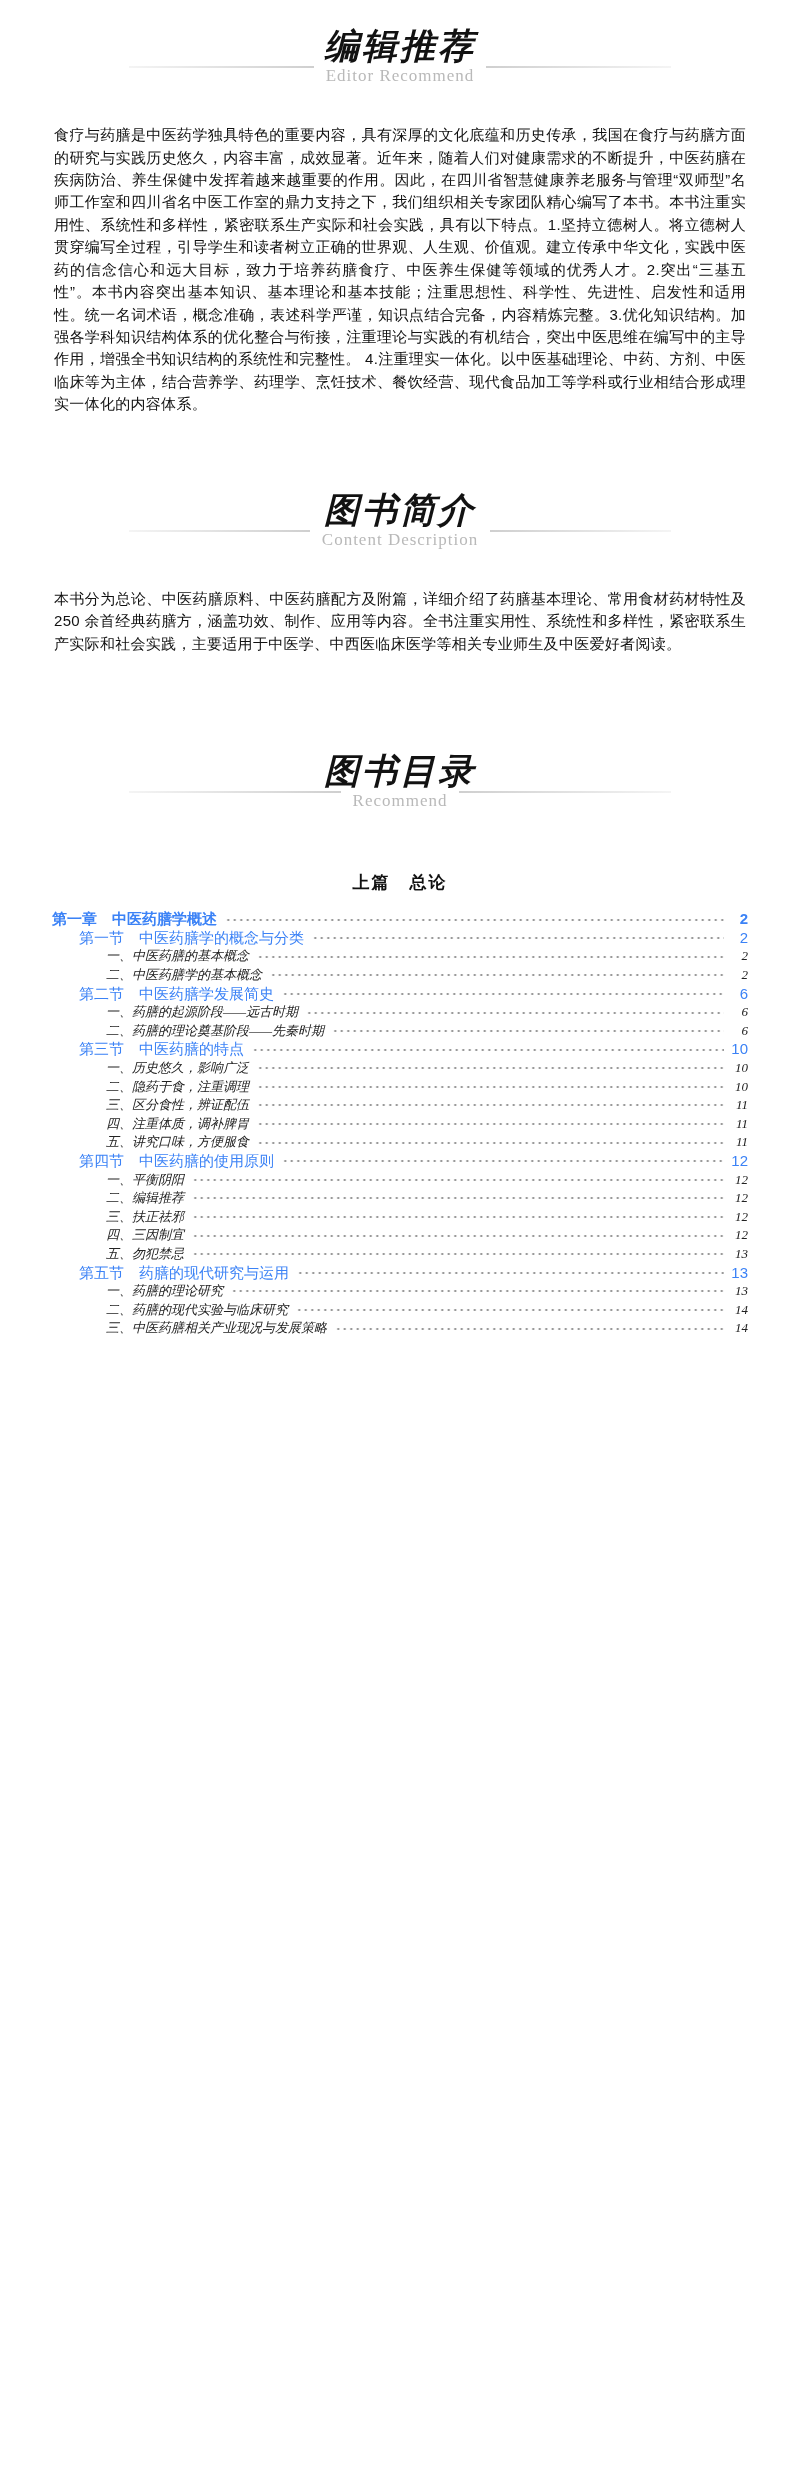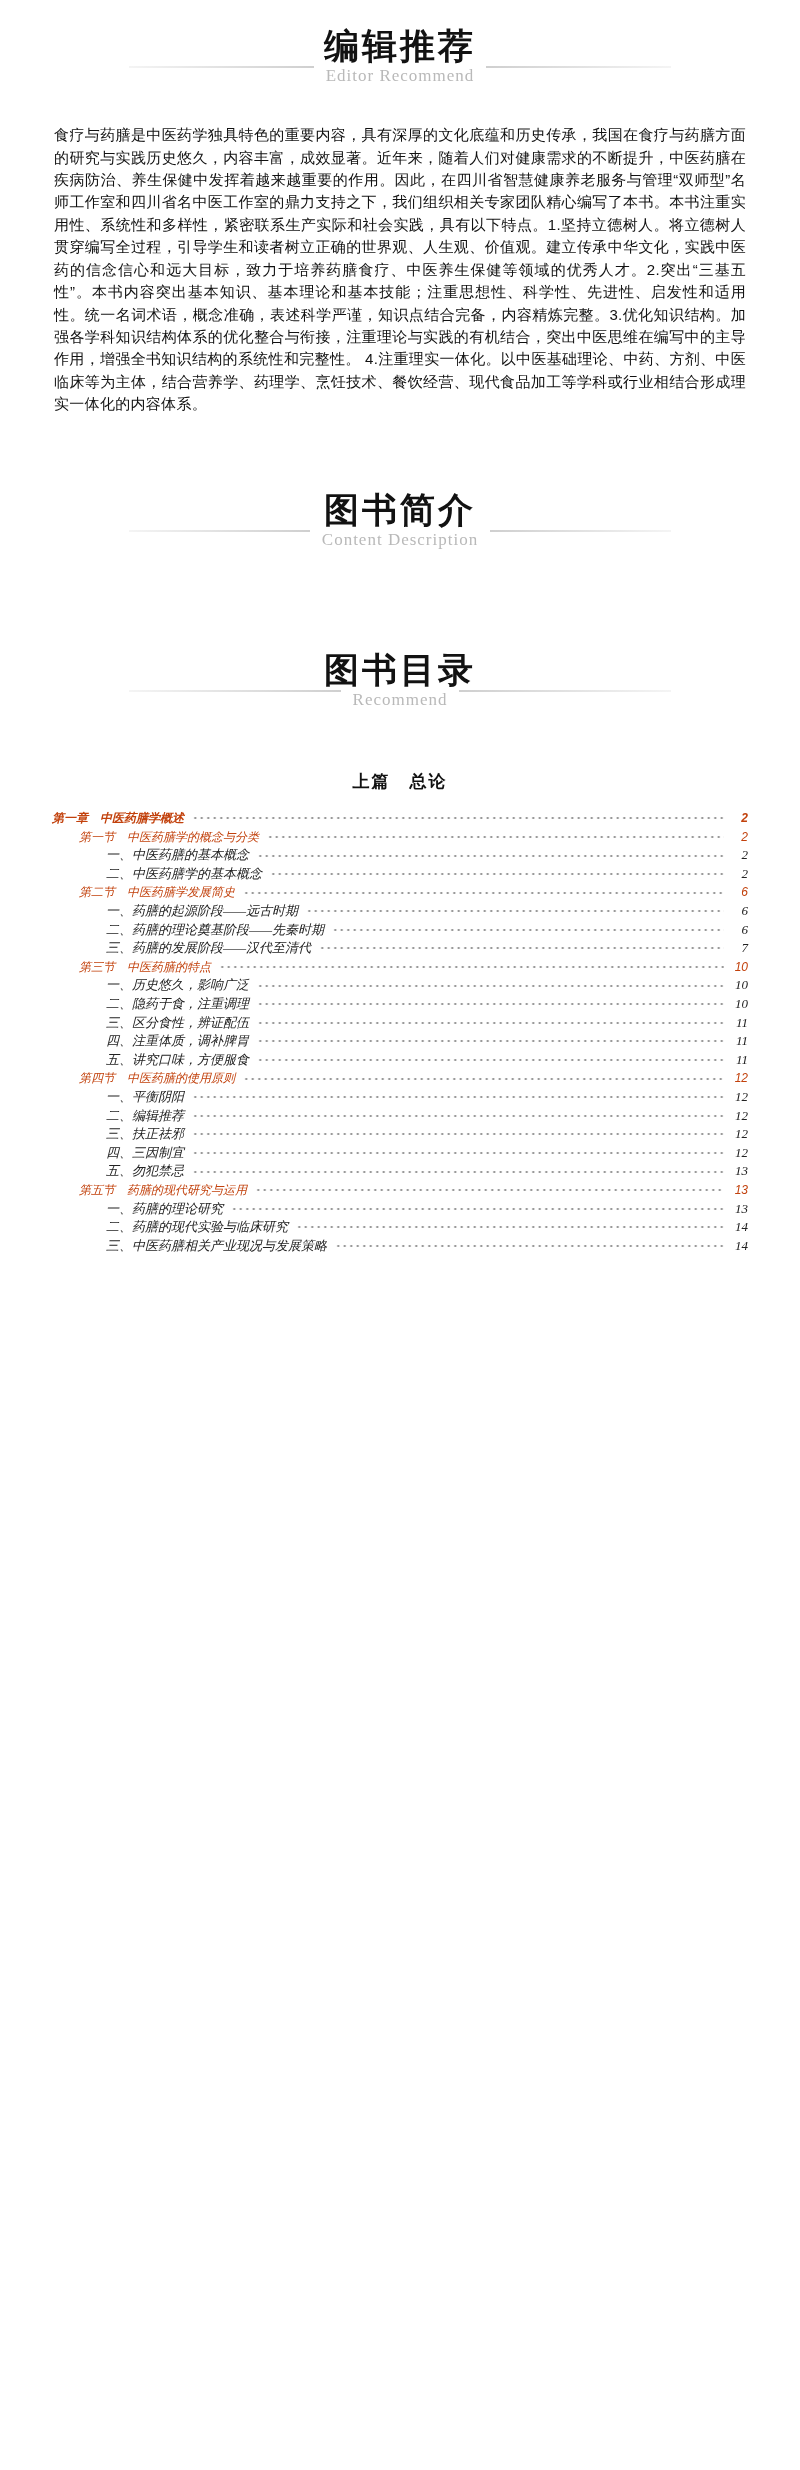--- a/index.html
+++ b/index.html
@@ -18,20 +18,21 @@
   }
   
   .sec-title {
     margin: 0;
     text-align: center;
     font-size: 35px;
     font-weight: 700;
     color: #121212;
     letter-spacing: 3px;
     line-height: 1.15;
+    font-style: italic;
   }
   .sec-sub {
     display: flex;
     width: 78%;
     margin: 0 auto;
     height: 24px;
   }
   .rule {
     flex: 1;
     height: 2px;
@@ -66,24 +67,23 @@
     font-weight: 700;
     color: #111111;
     letter-spacing: 2px;
   }
   .toc {
     margin-top: 10px;
   }
   .toc-row {
     display: flex;
     align-items: baseline;
-    font-size: 12px;
+    font-size: 15px;
     line-height: 18.6px;
-    color: #c2410c;
-    font-style: italic;
+    color: #3b82f6;
   }
   .toc-row.lvl1 { font-weight: 700; }
   .toc-row.lvl2 { padding-left: 27px; font-weight: 400; }
   .toc-row.lvl3 {
     padding-left: 54px;
     font-weight: 400;
     font-family: "Liberation Serif", serif;
     font-style: italic;
     font-size: 13px;
     color: #222222;
@@ -120,20 +120,21 @@
     <p class="body-text">食疗与药膳是中医药学独具特色的重要内容，具有深厚的文化底蕴和历史传承，我国在食疗与药膳方面的研究与实践历史悠久，内容丰富，成效显著。近年来，随着人们对健康需求的不断提升，中医药膳在疾病防治、养生保健中发挥着越来越重要的作用。因此，在四川省智慧健康养老服务与管理“双师型”名师工作室和四川省名中医工作室的鼎力支持之下，我们组织相关专家团队精心编写了本书。本书注重实用性、系统性和多样性，紧密联系生产实际和社会实践，具有以下特点。1.坚持立德树人。将立德树人贯穿编写全过程，引导学生和读者树立正确的世界观、人生观、价值观。建立传承中华文化，实践中医药的信念信心和远大目标，致力于培养药膳食疗、中医养生保健等领域的优秀人才。2.突出“三基五性”。本书内容突出基本知识、基本理论和基本技能；注重思想性、科学性、先进性、启发性和适用性。统一名词术语，概念准确，表述科学严谨，知识点结合完备，内容精炼完整。3.优化知识结构。加强各学科知识结构体系的优化整合与衔接，注重理论与实践的有机结合，突出中医思维在编写中的主导作用，增强全书知识结构的系统性和完整性。 4.注重理实一体化。以中医基础理论、中药、方剂、中医临床等为主体，结合营养学、药理学、烹饪技术、餐饮经营、现代食品加工等学科或行业相结合形成理实一体化的内容体系。</p>
   </section>
 
   <section class="sec sec-intro">
     <h1 class="sec-title">图书简介</h1>
     <div class="sec-sub">
       <span class="rule left"></span>
       <span class="sub-text">Content Description</span>
       <span class="rule right"></span>
     </div>
+    <p class="body-text">本书分为总论、中医药膳原料、中医药膳配方及附篇，详细介绍了药膳基本理论、常用食材药材特性及250 余首经典药膳方，涵盖功效、制作、应用等内容。全书注重实用性、系统性和多样性，紧密联系生产实际和社会实践，主要适用于中医学、中西医临床医学等相关专业师生及中医爱好者阅读。</p>
   </section>
 
   <section class="sec sec-catalogue">
     <h1 class="sec-title">图书目录</h1>
     <div class="sec-sub">
       <span class="rule left"></span>
       <span class="sub-text">Recommend</span>
       <span class="rule right"></span>
     </div>
 
@@ -168,25 +169,20 @@
         <div class="toc-row lvl3">
           <span class="toc-title">一、药膳的起源阶段——远古时期</span>
           <span class="leader"></span>
           <span class="toc-page">6</span>
         </div>
         <div class="toc-row lvl3">
           <span class="toc-title">二、药膳的理论奠基阶段——先秦时期</span>
           <span class="leader"></span>
           <span class="toc-page">6</span>
         </div>
-        <div class="toc-row lvl3">
-          <span class="toc-title">三、药膳的发展阶段——汉代至清代</span>
-          <span class="leader"></span>
-          <span class="toc-page">7</span>
-        </div>
         <div class="toc-row lvl2">
           <span class="toc-title">第三节　中医药膳的特点</span>
           <span class="leader"></span>
           <span class="toc-page">10</span>
         </div>
         <div class="toc-row lvl3">
           <span class="toc-title">一、历史悠久，影响广泛</span>
           <span class="leader"></span>
           <span class="toc-page">10</span>
         </div>

